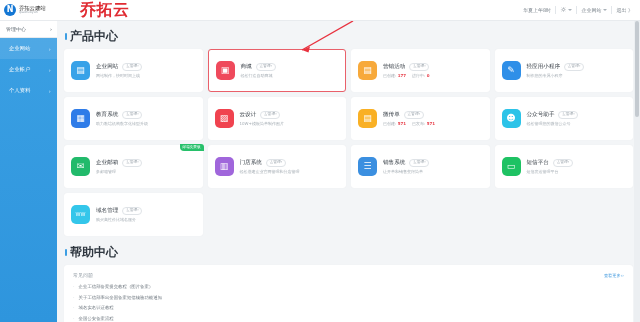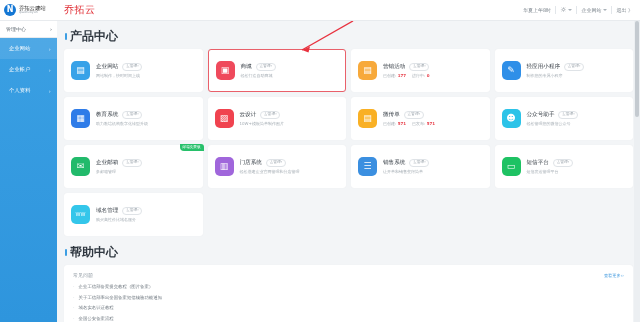--- a/index.html
+++ b/index.html
@@ -25,22 +25,22 @@
     background: #1477d4;
     color: #fff; font-size: 8px; font-weight: bold;
     display: flex; align-items: center; justify-content: center;
     line-height: 1;
   }
   .brand-txt { display: flex; flex-direction: column; line-height: 1; }
   .brand-cn { font-size: 5.5px; color: #333; letter-spacing: -0.2px; white-space: nowrap; }
   .brand-en { font-size: 3.2px; color: #9aa3ab; letter-spacing: 0.1px; white-space: nowrap; }
 
   .site-title {
-    font-size: 10px; color: #e02b32; font-weight: 400;
-    margin-left: 4px; letter-spacing: 0.5px;
+    font-size: 16px; color: #e02b32; font-weight: 700;
+    margin-left: 20px; letter-spacing: 0.5px;
   }
 
   .topbar-right {
     margin-left: auto; display: flex; align-items: center;
     gap: 0px; padding-right: 3px; height: 100%;
   }
   .tb-item {
     font-size: 5px; color: #7d868e; padding: 0 4px;
     display: flex; align-items: center; gap: 2px;
     white-space: nowrap; height: 100%;

